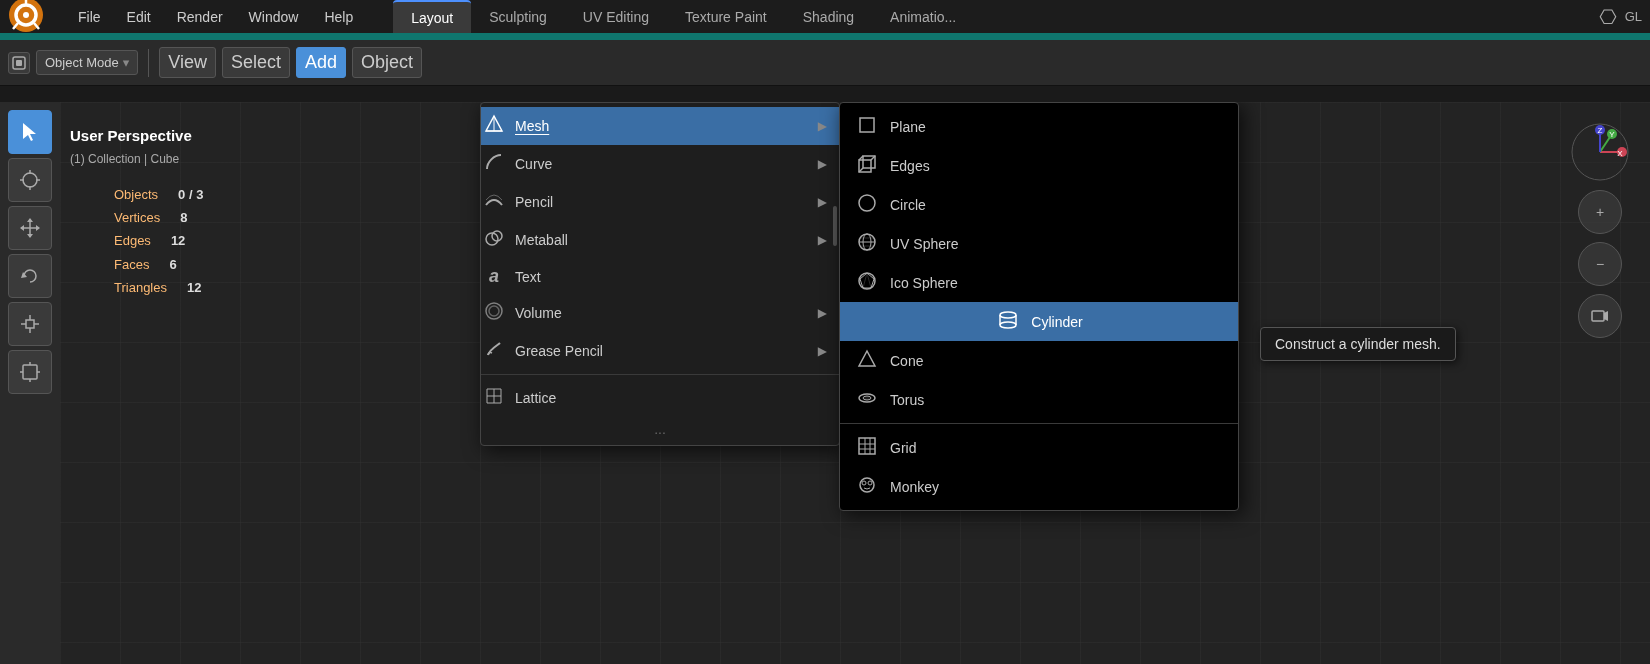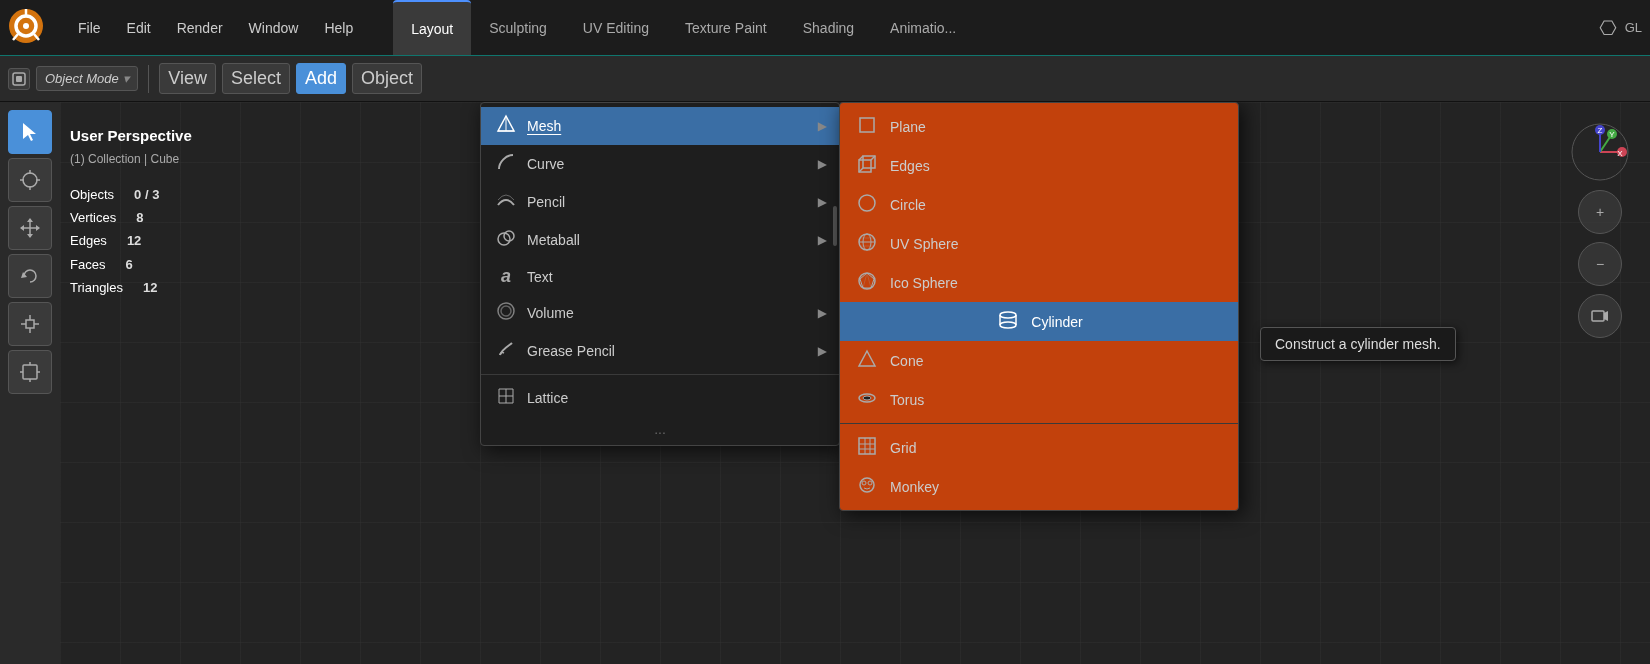--- a/index.html
+++ b/index.html
@@ -9,23 +9,23 @@
       background: #1a1a1a;
       font-family: 'Segoe UI', Arial, sans-serif;
       font-size: 14px;
       color: #cccccc;
       overflow: hidden;
       position: relative;
     }
 
     
     .top-bar {
-      height: 56px;
+      height: 40px;
       background: #1c1c1c;
-      border-bottom: 1px solid #0f766e;
+      border-bottom: 7px solid #0f766e;
       display: flex;
       align-items: center;
       padding: 0 8px;
       position: relative;
       z-index: 100;
     }
     .blender-logo {
       width: 36px;
       height: 36px;
       margin-right: 12px;
@@ -96,21 +96,20 @@
       display: flex;
       align-items: center;
       gap: 4px;
       background: #3a3a3a;
       border: 1px solid #555;
       border-radius: 3px;
       padding: 4px 8px;
       cursor: pointer;
       color: #ccc;
       font-size: 13px;
-      font-style: italic;
     }
 
     
     .viewport {
       position: absolute;
       top: 102px;
       left: 0;
       right: 0;
       bottom: 0;
       background: #232323;
@@ -180,21 +179,21 @@
     }
     .info-sub {
       font-size: 12px;
       color: #aaa;
       margin-bottom: 12px;
     }
     .info-row {
       display: flex;
       gap: 20px;
     }
-    .info-label { color: #ffffff; }
+    .info-label { color: #fdba74; margin-left: 44px; }
     .info-val { color: #ddd; font-weight: bold; }
 
     
     .viewport-gizmos {
       position: absolute;
       right: 20px;
       top: 20px;
       display: flex;
       flex-direction: column;
       gap: 8px;
@@ -218,21 +217,21 @@
       background: #1e1e1e;
       border: 1px solid #444;
       border-radius: 4px;
       box-shadow: 4px 4px 20px rgba(0,0,0,0.7);
       padding: 4px 0;
     }
 
     .menu-item {
       display: flex;
       align-items: center;
-      padding: 7px 14px;
+      padding: 7px 2px;
       cursor: pointer;
       color: #ccc;
       font-size: 14px;
       position: relative;
     }
     .menu-item.highlighted { background: #3a6ea5; color: #fff; }
     .menu-item .menu-icon {
       width: 22px;
       margin-right: 10px;
       text-align: center;
@@ -244,21 +243,21 @@
       color: #888;
       font-size: 12px;
     }
 
     
     .submenu {
       position: absolute;
       left: 359px;
       top: 0;
       width: 400px;
-      background: #c2410c;
+      background: #000000;
       border: 1px solid #444;
       border-radius: 4px;
       box-shadow: 4px 4px 20px rgba(0,0,0,0.7);
       padding: 4px 0;
     }
 
     .submenu-item {
       display: flex;
       align-items: center;
       padding: 7px 14px;

